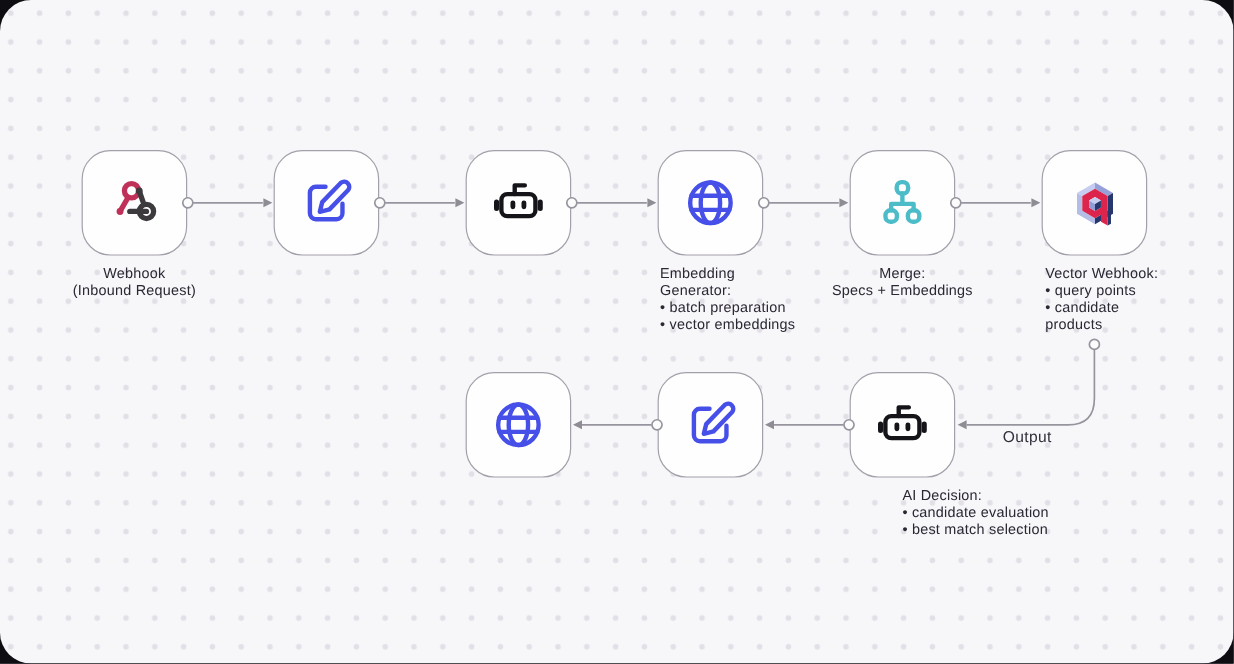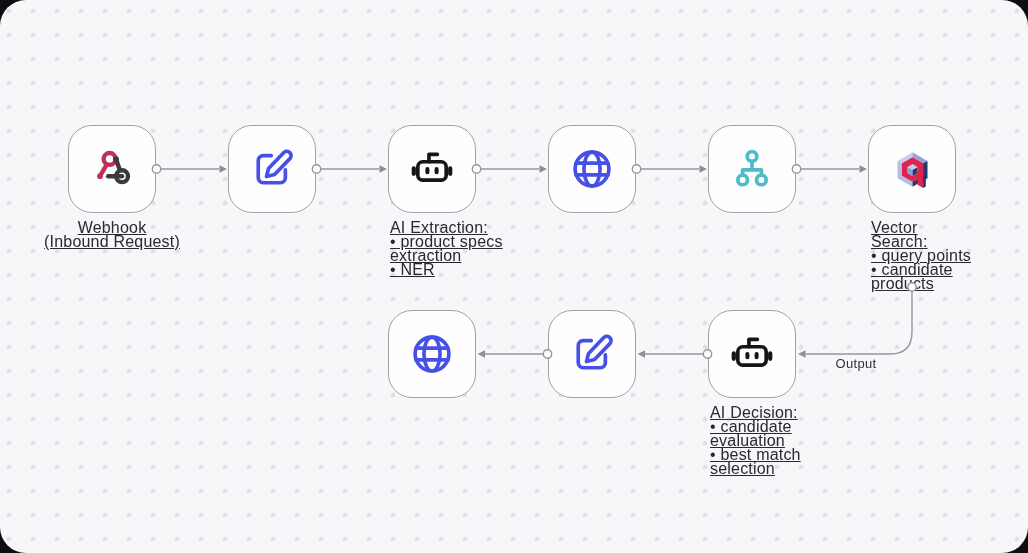--- a/index.html
+++ b/index.html
@@ -10,22 +10,22 @@
     background-image:radial-gradient(circle,#e2e0e6 2.1px,rgba(226,224,230,0) 2.7px);
     background-size:24px 24px;background-position:-3px -1px;
   }
   .node{position:absolute;width:88px;height:88px;}
   .node-box{
     width:100%;height:100%;box-sizing:border-box;background:#fefefe;
     border:1px solid #a3a0aa;border-radius:24px;
     display:flex;align-items:center;justify-content:center;
   }
   .node-label{
-    position:absolute;font-size:16px;line-height:14px;color:#2b2733;
-    white-space:pre-line;letter-spacing:.2px;text-decoration:underline;
+    position:absolute;font-size:12px;line-height:14px;color:#2b2733;
+    white-space:pre-line;letter-spacing:.2px;
   }
   .center{text-align:center;}
   .edges{position:absolute;left:0;top:0;pointer-events:none;}
   .edge-line{stroke:#97949e;stroke-width:1.4;fill:none;}
   .edge-arrow{fill:#8f8c96;stroke:none;}
   .edge-port{fill:#fcfcfd;stroke:#97949e;stroke-width:1.4;}
   .edge-text{font-family:"Liberation Sans",sans-serif;font-size:13px;fill:#33303b;letter-spacing:.3px;}
   svg.icon{display:block;}
 </style>
 </head>
@@ -67,86 +67,88 @@
       <svg class="icon" width="46" height="46" viewBox="0 0 24 24">
         <g fill="none" stroke="#141419" stroke-linecap="round" stroke-linejoin="round">
           <rect x="4.6" y="8.2" width="14.8" height="9.6" rx="2.6" stroke-width="1.9"></rect>
           <path d="M10.4 8.2 V4.4 H14.8" stroke-width="1.9"></path>
           <path d="M9.6 12 v1.7 M14.4 12 v1.7" stroke-width="2.1"></path>
           <path d="M2.5 11.7 v2.8 M21.5 11.7 v2.8" stroke-width="2.2"></path>
         </g>
       </svg>
     </div>
   </div>
-  <div class="node-label" style="left:390px;top:221px;width:120px">AI Extraction:
-• product specs
-extraction
-• NER</div>
 
   <div class="node" style="left:548px;top:125px">
     <div class="node-box">
       <svg class="icon" width="44" height="44" viewBox="0 0 24 24">
         <g fill="none" stroke="#4650e8" stroke-width="2" stroke-linecap="round">
           <circle cx="12" cy="12" r="9.2"></circle>
           <ellipse cx="12" cy="12" rx="4.4" ry="9.2"></ellipse>
           <path d="M3.4 8.8 h17.2 M3.4 15.2 h17.2"></path>
         </g>
       </svg>
     </div>
   </div>
+  <div class="node-label" style="left:550px;top:221px;width:135px">Embedding
+Generator:
+• batch preparation
+• vector embeddings</div>
 
   <div class="node" style="left:708px;top:125px">
     <div class="node-box">
       <svg class="icon" width="44" height="44" viewBox="0 0 24 24">
         <g fill="none" stroke="#4cbcc9" stroke-width="2" stroke-linecap="round" stroke-linejoin="round">
           <rect x="9.4" y="2.6" width="5.2" height="5.2" rx="2.3"></rect>
           <rect x="4.3" y="15.4" width="5.2" height="5.2" rx="2.3"></rect>
           <rect x="14.5" y="15.4" width="5.2" height="5.2" rx="2.3"></rect>
           <path d="M12 7.8 v4.7"></path>
           <path d="M6.9 15.4 v-2.9 h10.2 v2.9"></path>
         </g>
       </svg>
     </div>
   </div>
+  <div class="node-label center" style="left:662px;top:221px;width:180px">Merge:
+Specs + Embeddings</div>
 
   <div class="node" style="left:868px;top:125px">
     <div class="node-box">
       <svg class="icon" width="45" height="45" viewBox="0 0 48 48">
         <polygon points="8,14.8 8,33.2 24,42.5 24,37.1 12.7,30.6 12.7,17.4" fill="#b3bde6"></polygon>
         <polygon points="24,5.5 8,14.8 12.7,17.4 24,10.9" fill="#c6cdf1"></polygon>
         <polygon points="24,5.5 40,14.8 35.3,17.4 24,10.9" fill="#95a1d8"></polygon>
         <polygon points="40,14.8 40,33.2 24,42.5 24,37.1 35.3,30.6 35.3,17.4" fill="#27376e"></polygon>
         <path fill-rule="evenodd" fill="#dc244c" d="M24 10.9 L35.3 17.4 L35.3 30.6 L24 37.1 L12.7 30.6 L12.7 17.4 Z
                  M24 18.4 L29.3 21.5 L29.3 27.7 L24 30.8 L18.7 27.7 L18.7 21.5 Z"></path>
         <polygon points="35.3,31.2 38.2,29.6 38.2,42 35.3,43.7" fill="#27376e"></polygon>
         <polygon points="29.3,27.7 35.3,31.2 35.3,43.7 29.3,40.2" fill="#dc244c"></polygon>
         <polygon points="24,18.4 29.3,21.5 24,24.6 18.7,21.5" fill="#c6cdf1"></polygon>
         <polygon points="18.7,21.5 24,24.6 24,30.8 18.7,27.7" fill="#8f9bd4"></polygon>
         <polygon points="29.3,21.5 24,24.6 24,30.8 29.3,27.7" fill="#27376e"></polygon>
       </svg>
     </div>
   </div>
-  <div class="node-label" style="left:871px;top:221px;width:105px">Vector Search:
+  <div class="node-label" style="left:871px;top:221px;width:105px">Vector Webhook:
 • query points
 • candidate
 products</div>
 
   <div class="node" style="left:708px;top:310px">
     <div class="node-box">
       <svg class="icon" width="46" height="46" viewBox="0 0 24 24">
         <g fill="none" stroke="#141419" stroke-linecap="round" stroke-linejoin="round">
           <rect x="4.6" y="8.2" width="14.8" height="9.6" rx="2.6" stroke-width="1.9"></rect>
           <path d="M10.4 8.2 V4.4 H14.8" stroke-width="1.9"></path>
           <path d="M9.6 12 v1.7 M14.4 12 v1.7" stroke-width="2.1"></path>
           <path d="M2.5 11.7 v2.8 M21.5 11.7 v2.8" stroke-width="2.2"></path>
         </g>
       </svg>
     </div>
   </div>
-  <div class="node-label" style="left:710px;top:406px;width:145px">AI Decision:
+  <div class="node-label" style="left:752px;top:406px;width:145px">AI Decision:
 • candidate evaluation
 • best match selection</div>
 
   <div class="node" style="left:548px;top:310px">
     <div class="node-box">
       <svg class="icon" width="44" height="44" viewBox="0 0 24 24">
         <g fill="none" stroke="#4650e8" stroke-width="2" stroke-linecap="round" stroke-linejoin="round">
           <path d="M11.6 4.7 H7.2 a2.7 2.7 0 0 0 -2.7 2.7 v9.4 a2.7 2.7 0 0 0 2.7 2.7 h9.4 a2.7 2.7 0 0 0 2.7 -2.7 V12.4"></path>
           <path d="M18.6 2.9 a2.35 2.35 0 0 1 3.3 3.3 L13.4 15 l-4.4 1.1 1.1 -4.4 Z"></path>
         </g>

